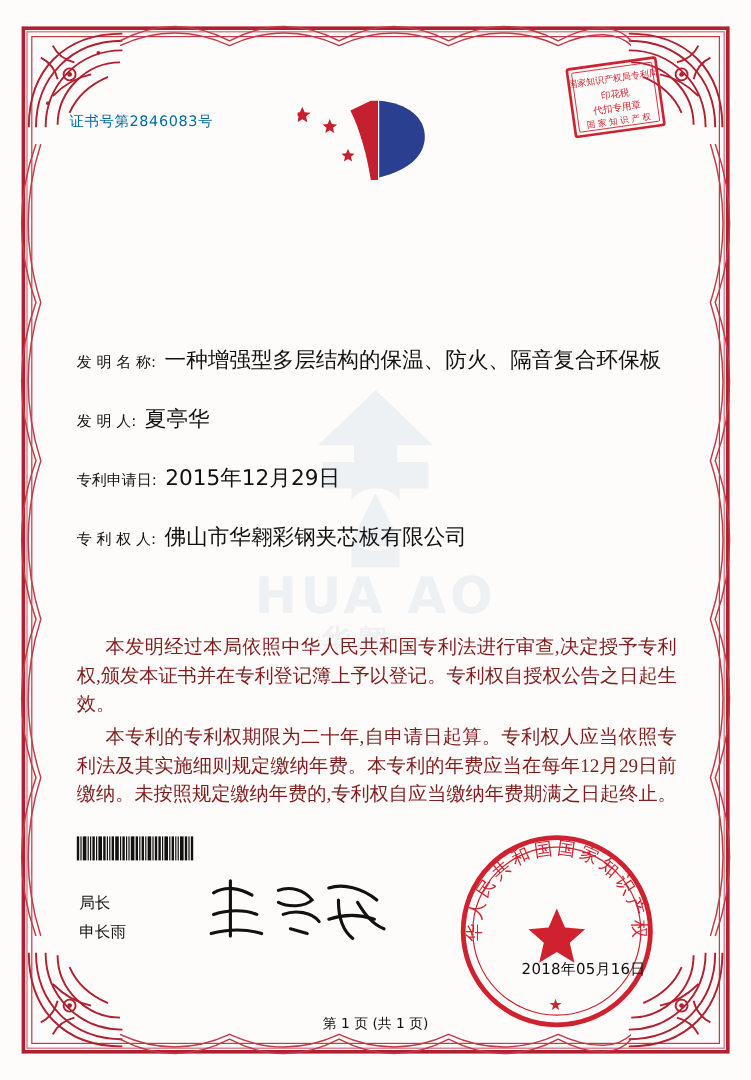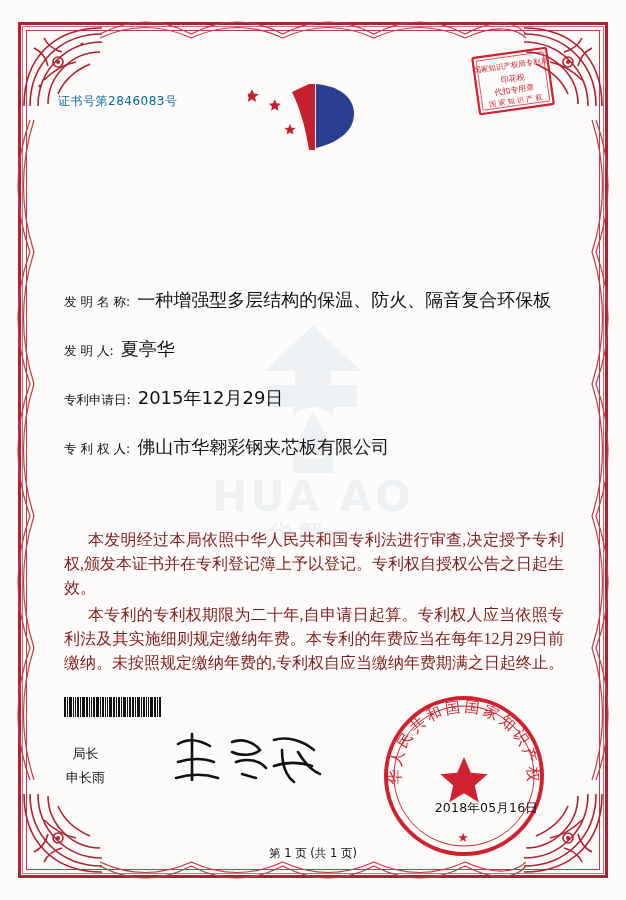--- a/index.html
+++ b/index.html
@@ -185,21 +185,20 @@
   }
 
   
   .sig-block {
     position: absolute;
     left: 66px;
     top: 742px;
     font-size: 13px;
     line-height: 24px;
     color: #111;
-    text-align: center;
   }
   .signature {
     position: absolute;
     left: 170px;
     top: 728px;
     width: 160px;
     height: 60px;
   }
 
   

